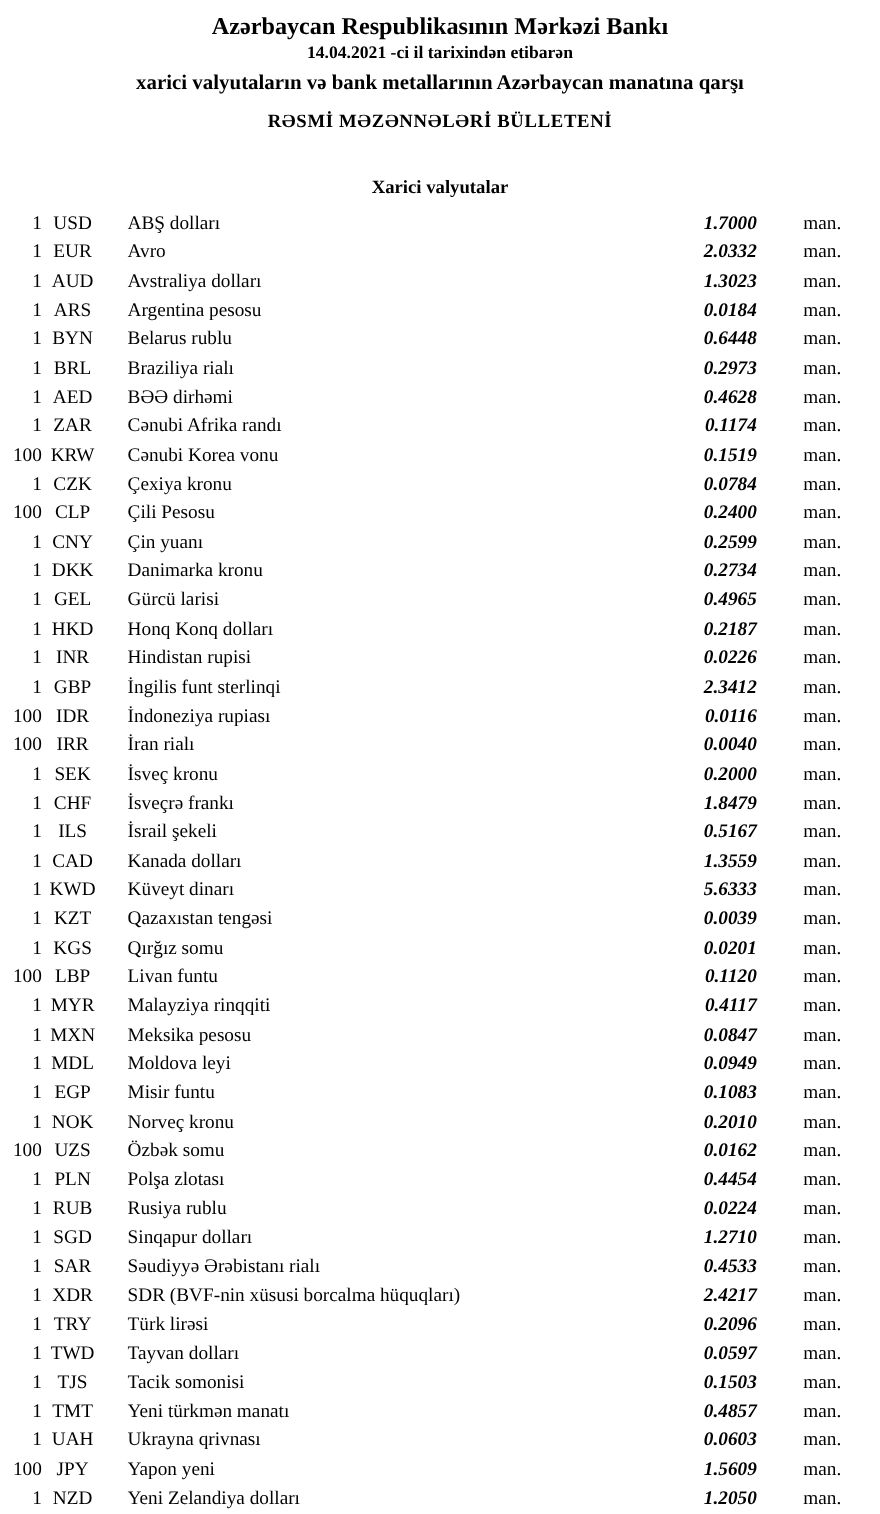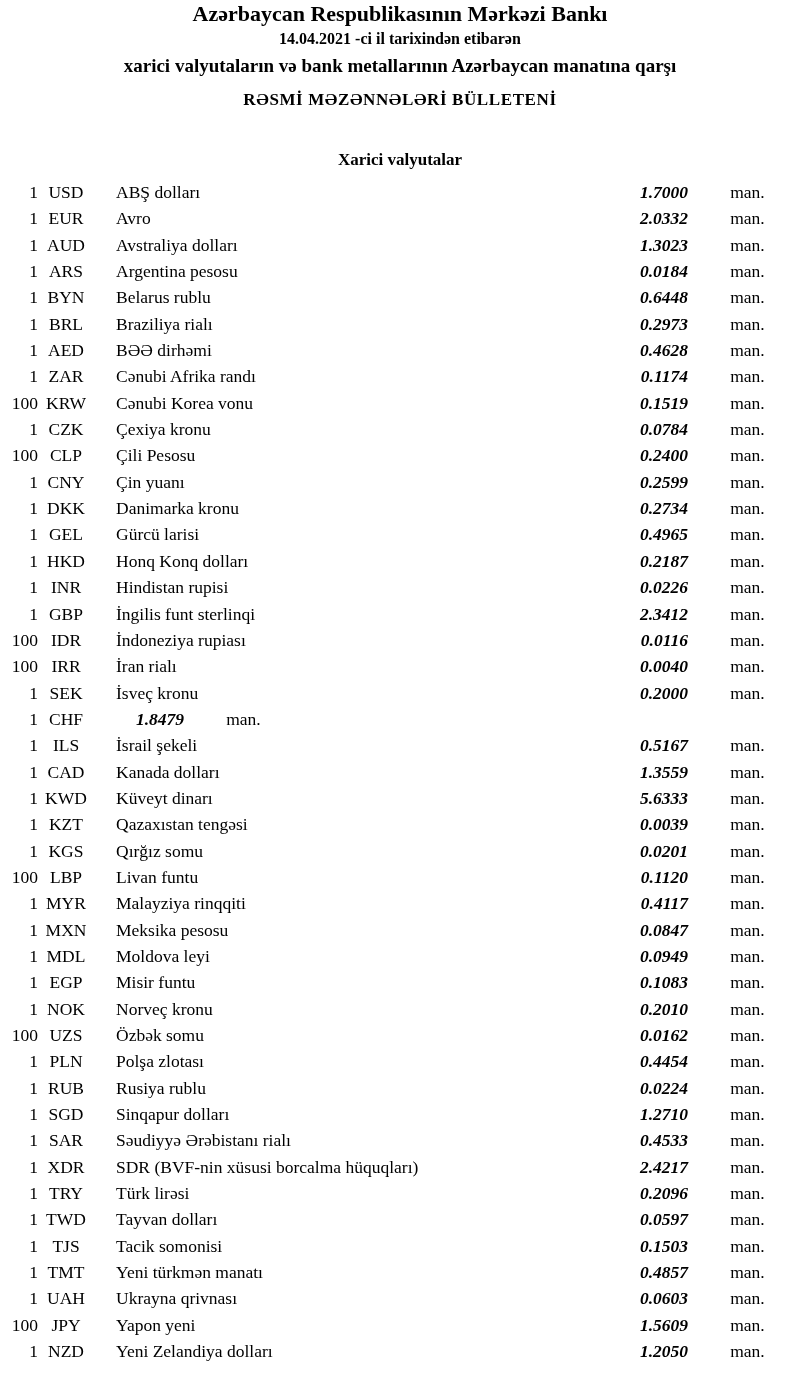--- a/index.html
+++ b/index.html
@@ -6,20 +6,21 @@
     margin: 0;
     padding: 0;
     background: #ffffff;
     color: #000000;
     font-family: "Liberation Serif", "DejaVu Serif", serif;
   }
   .page {
     width: 800px;
     height: 1376px;
     box-sizing: border-box;
+    padding-top: 10px;
     overflow: hidden;
     background: #ffffff;
   }
   .doc-header { text-align: center; }
   .doc-title {
     font-size: 22px;
     font-weight: bold;
     line-height: 28px;
   }
   .doc-date-line {
@@ -261,20 +262,21 @@
     <span class="qty">1</span>
     <span class="code">SEK</span>
     <span class="name">İsveç kronu</span>
     <span class="rate">0.2000</span>
     <span class="unit">man.</span>
   </div>
 
   <div class="row">
     <span class="qty">1</span>
     <span class="code">CHF</span>
+    <span class="name">İsveçrə frankı</span>
     <span class="rate">1.8479</span>
     <span class="unit">man.</span>
   </div>
 
   <div class="row">
     <span class="qty">1</span>
     <span class="code">ILS</span>
     <span class="name">İsrail şekeli</span>
     <span class="rate">0.5167</span>
     <span class="unit">man.</span>

